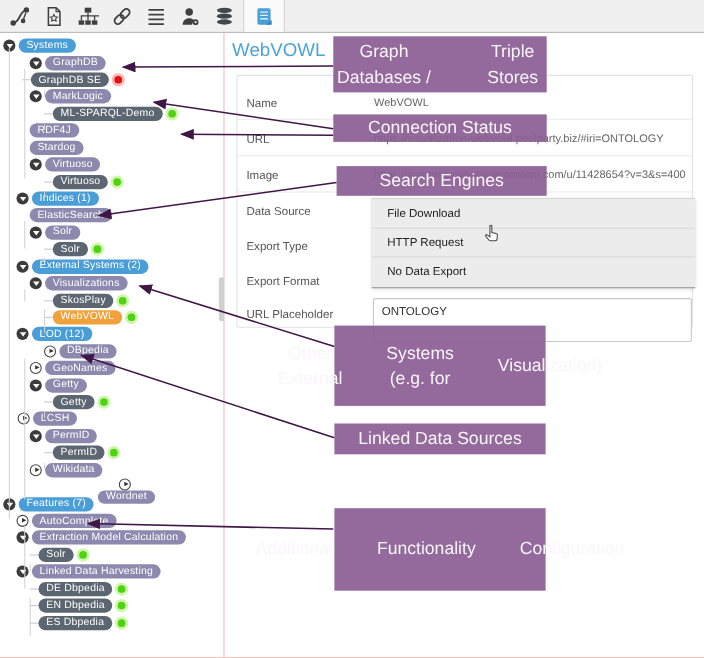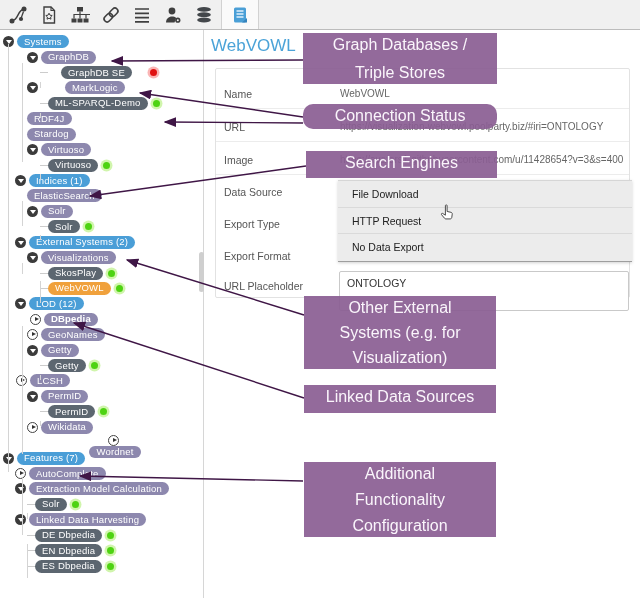--- a/index.html
+++ b/index.html
@@ -50,24 +50,24 @@
   .dropdown{position:absolute;left:338px;top:180px;width:294px;height:82px;background:#ececec;
             border-top:1px solid #d6d6d6;border-bottom:1px solid #9e9e9e;box-shadow:0 1px 3px rgba(0,0,0,.18);
             z-index:5;box-sizing:border-box;}
   .dd-option{height:26.6px;line-height:26.6px;padding-left:14px;font-size:10.5px;color:#222;
              border-bottom:1px solid #dadada;box-sizing:border-box;}
   .dd-option:last-child{border-bottom:none;}
   .cursor-hand{position:absolute;left:440px;top:204px;z-index:6;}
   
   .arrows{position:absolute;left:0;top:0;width:640px;height:598px;pointer-events:none;z-index:8;}
   .anno-box{position:absolute;background:rgba(138,93,146,.92);color:#faf5fb;z-index:9;
-            display:flex;flex-direction:column;align-items:center;justify-content:space-between;
-            text-align:center;font-size:16px;line-height:23px;}
+            display:flex;flex-direction:row;align-items:center;justify-content:center;
+            text-align:center;font-size:16px;line-height:23px;gap:40px;}
   #box-graph-databases{left:303px;top:33px;width:194px;height:51px;}
-  #box-connection-status{left:303px;top:104px;width:194px;height:25px;border-radius:10px;}
+  #box-connection-status{left:303px;top:104px;width:194px;height:25px;}
   #box-search-engines{left:306px;top:151px;width:191px;height:27px;}
   #box-other-external-systems{left:304px;top:296px;width:192px;height:73px;}
   #box-linked-data-sources{left:304px;top:385px;width:192px;height:28px;}
   #box-additional-functionality{left:304px;top:462px;width:192px;height:75px;}
 </style>
 </head>
 <body>
 
 <div class="app">
 
@@ -137,26 +137,26 @@
   <div class="tree-panel">
     <div class="tree" id="tree">
         <div class="tree-row" style="padding-left: 3px;">
           <span class="exp expanded"></span>
           <span class="pill blue">Systems</span>
         </div>
         <div class="tree-row" style="padding-left: 27px;">
           <span class="exp expanded"></span>
           <span class="pill purple">GraphDB</span>
         </div>
-        <div class="tree-row" style="padding-left: 40px; gap: 13px;">
+        <div class="tree-row" style="padding-left: 20px;">
           <span class="stub"></span>
           <span class="pill dark">GraphDB SE</span>
           <span class="dot red"></span>
         </div>
-        <div class="tree-row" style="padding-left: 27px; gap: 24px;">
+        <div class="tree-row" style="padding-left: 27px;">
           <span class="exp expanded"></span>
           <span class="pill purple">MarkLogic</span>
         </div>
         <div class="tree-row" style="padding-left: 40px;">
           <span class="stub"></span>
           <span class="pill dark">ML-SPARQL-Demo</span>
           <span class="dot green"></span>
         </div>
         <div class="tree-row" style="padding-left: 27px;">
           <span class="pill purple">RDF4J</span>
@@ -204,21 +204,21 @@
         </div>
         <div class="tree-row" style="padding-left: 40px;">
           <span class="stub"></span>
           <span class="pill orange">WebVOWL</span>
           <span class="dot green"></span>
         </div>
         <div class="tree-row" style="padding-left: 15px;">
           <span class="exp expanded"></span>
           <span class="pill blue">LOD (12)</span>
         </div>
-        <div class="tree-row" style="padding-left: 30px; font-weight: bold;">
+        <div class="tree-row" style="padding-left: 40px;">
           <span class="exp collapsed"></span>
           <span class="pill purple">DBpedia</span>
         </div>
         <div class="tree-row" style="padding-left: 27px;">
           <span class="exp collapsed"></span>
           <span class="pill purple">GeoNames</span>
         </div>
         <div class="tree-row" style="padding-left: 27px;">
           <span class="exp expanded"></span>
           <span class="pill purple">Getty</span>

